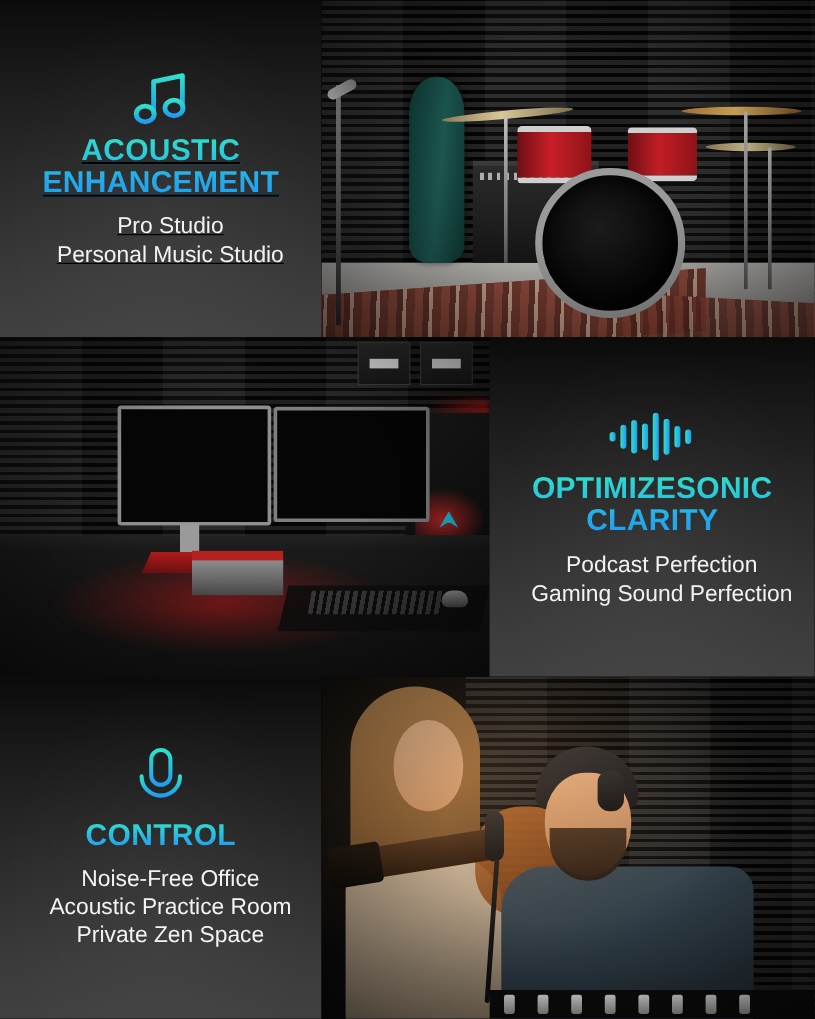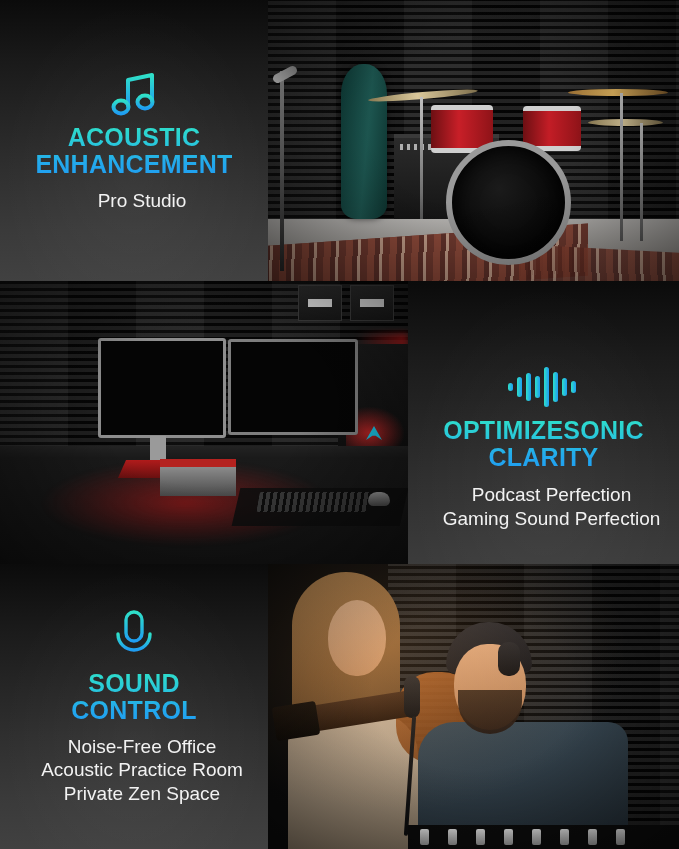--- a/index.html
+++ b/index.html
@@ -6,21 +6,21 @@
   html,body { background:#000; }
   body {
     width:679px; height:849px;
     font-family:"Liberation Sans", sans-serif;
     overflow:hidden;
     position:relative;
   }
   .board { position:relative; width:679px; height:849px; background:#000; }
 
   .row { position:absolute; left:0; width:679px; display:flex; }
-  #row-1 { top:0;   height:236px; }
+  #row-1 { top:0;   height:236px;text-decoration:underline; }
   #row-2 { top:281px; height:283px; }
   #row-3 { top:564px; height:285px; }
 
   
   .text-panel {
     position:relative;
     display:flex; flex-direction:column;
     align-items:center; justify-content:center;
     background:linear-gradient(180deg,#0b0b0b 0%,#1a1a1a 22%,#2c2c2c 55%,#3a3a3a 82%,#414141 100%);
     overflow:hidden;
@@ -52,21 +52,21 @@
   }
   .features .ln { display:block; white-space:nowrap;padding-left:16px; }
 
   
   #panel-1 { width:268px; height:281px; }
   #panel-1 .icon-wrap { height:50px; margin-bottom:6px; }
   #panel-1 .headline { font-size:25px; }
   #panel-1 .features { font-size:19px; margin-top:11px; }
 
   
-  #panel-2 { width:271px; height:329px; margin-left:408px; }
+  #panel-2 { width:271px; height:283px; margin-left:408px; }
   #panel-2 .icon-wrap { height:46px; margin-bottom:10px; }
   #panel-2 .headline { font-size:25px; }
   #panel-2 .features { font-size:19px; margin-top:12px; }
 
   
   #panel-3 { width:268px; height:285px; }
   #panel-3 .icon-wrap { height:56px; margin-bottom:6px; }
   #panel-3 .headline { font-size:25px; }
   #panel-3 .features { font-size:19px; margin-top:11px; }
 
@@ -204,20 +204,21 @@
             <ellipse cx="13" cy="35" rx="7.5" ry="6.5" stroke="url(#gi1)" stroke-width="4" fill="none"></ellipse>
             <ellipse cx="37" cy="30" rx="7.5" ry="6.5" stroke="url(#gi1)" stroke-width="4" fill="none"></ellipse>
           </svg>
         </div>
         <h2 class="headline">
           <span class="ln">ACOUSTIC</span>
           <span class="ln">ENHANCEMENT</span>
         </h2>
         <div class="features">
           <span class="ln">Pro Studio</span>
+          <span class="ln">Personal Music Studio</span>
         </div>
       </div>
     </div>
 
     <div class="photo" id="photo-1">
       <div class="foam"></div>
       <div class="foam-checker"></div>
       <div class="floor"></div>
       <div class="rug"></div>
       <div class="rug2"></div>
@@ -312,21 +313,20 @@
                   <stop offset="1" stop-color="#1f9df2"></stop>
               </linearGradient>
             </defs>
             <rect x="14" y="2" width="16" height="29" rx="8" stroke="url(#gi3)" stroke-width="3.4"></rect>
             <path d="M6 24c0 9 7.2 16 16 16s16-7 16-16" stroke="url(#gi3)" stroke-width="3.4" stroke-linecap="round"></path>
             <path d="M22 40v8" stroke="url(#gi3)" stroke-width="3.4" stroke-linecap="round"></path>
             <path d="M13 50h18" stroke="url(#gi3)" stroke-width="3.4" stroke-linecap="round"></path>
           </svg>
         </div>
         <h2 class="headline">
-          <span class="ln">SOUND</span>
           <span class="ln">CONTROL</span>
         </h2>
         <div class="features">
           <span class="ln">Noise-Free Office</span>
           <span class="ln">Acoustic Practice Room</span>
           <span class="ln">Private Zen Space</span>
         </div>
       </div>
     </div>
 

